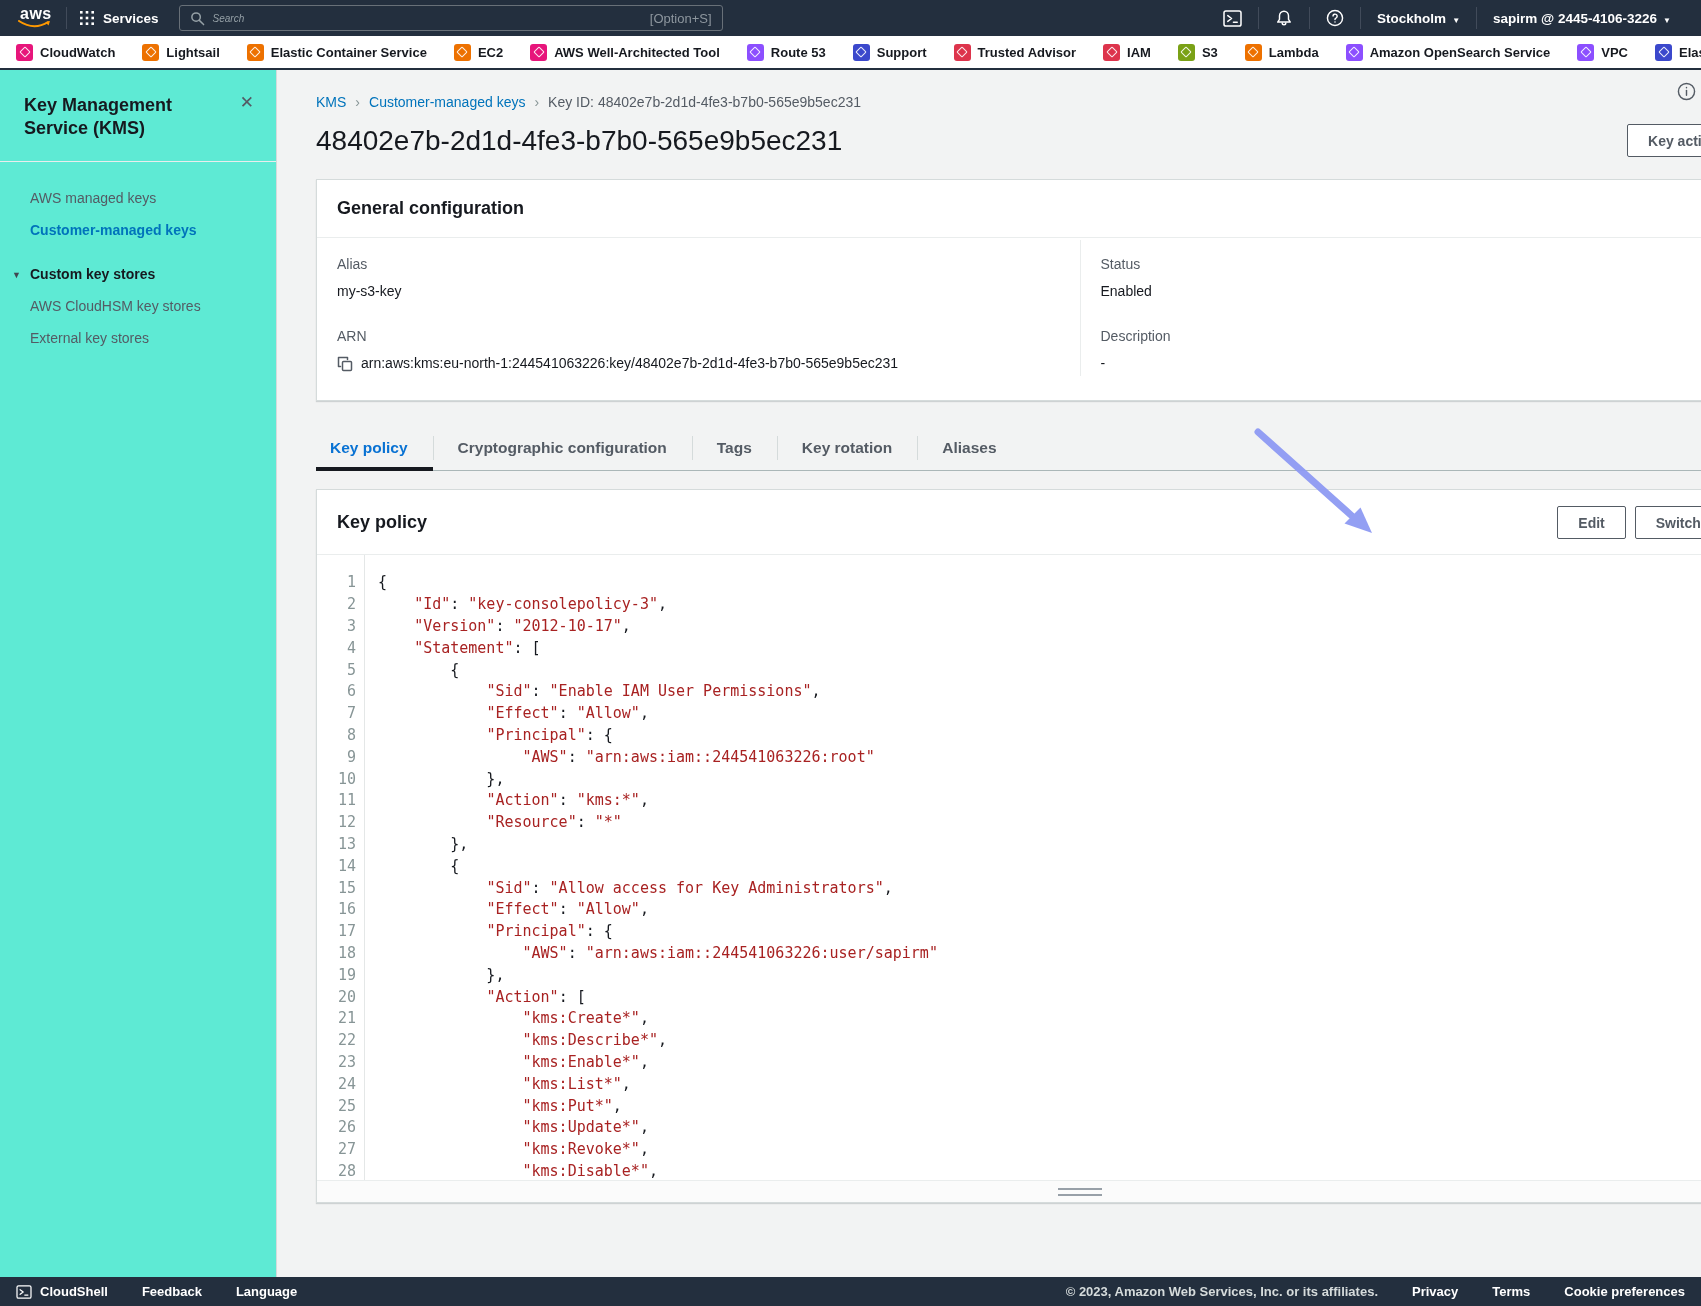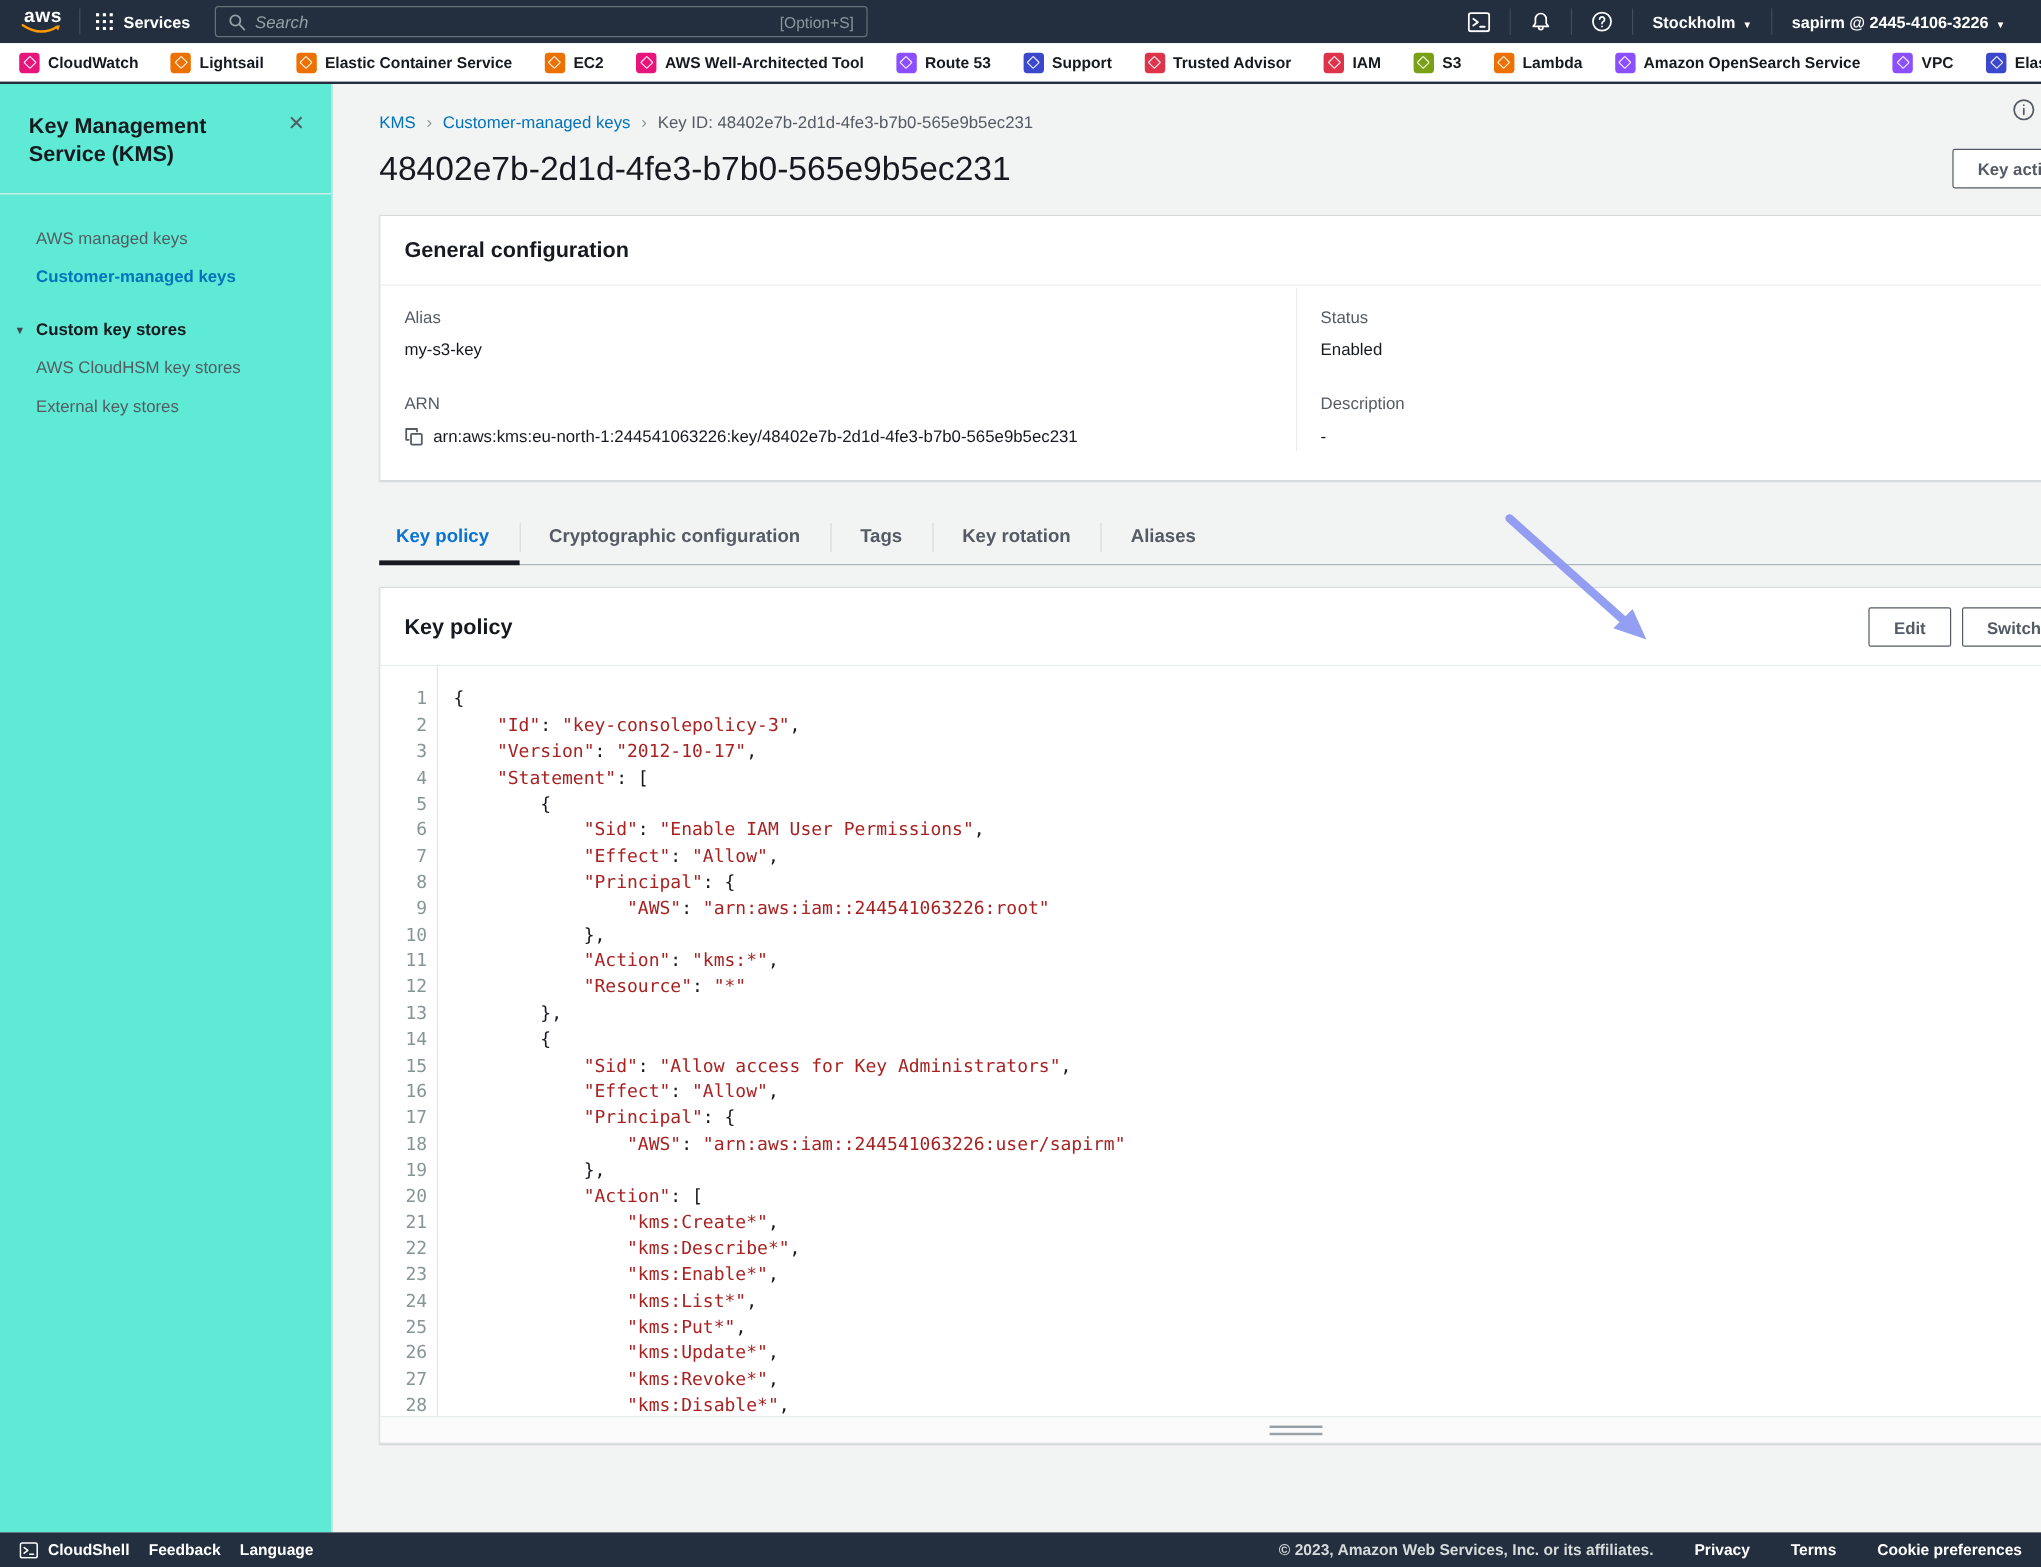--- a/index.html
+++ b/index.html
@@ -18,21 +18,21 @@
   .aws-logo{ position:relative; width:40px; height:26px; flex-shrink:0; }
   .aws-logo .t{ font-weight:700; font-size:16px; letter-spacing:.5px; position:absolute; top:0; left:6px; }
   .aws-logo svg{ position:absolute; left:3px; top:15px; }
   .tn-div{ width:1px; height:22px; background:#414b5a; }
   .services{ display:flex; align-items:center; gap:8px; font-size:13.5px; font-weight:700; cursor:pointer; }
   .searchbox{
     width:544px; height:26px; border:1px solid #687078; border-radius:3px;
     display:flex; align-items:center; padding:0 10px; gap:8px; margin-left:8px;
     color:#95a0a6; cursor:text;
   }
-  .searchbox .ph{ font-style:italic; font-size:14px; flex:1; }
+  .searchbox .ph{ font-style:italic; font-size:10px; flex:1; }
   .searchbox .kbd{ font-size:13px; color:#8d969e; }
   .tn-right{ margin-left:auto; display:flex; align-items:center; gap:0; }
   .tn-icon{ padding:0 16px; display:flex; align-items:center; cursor:pointer; }
   .tn-text{ padding:0 16px; font-size:13.5px; font-weight:700; display:flex; align-items:center; gap:6px; cursor:pointer; white-space:nowrap; }
   .caret-dn::after{ content:"▼"; font-size:8px; position:relative; top:0px; }
   
   .favbar{
     height:34px; background:#fff; border-bottom:2px solid #232f3e;
     display:flex; align-items:center; padding:0 16px; gap:27px; overflow:hidden;
   }
@@ -110,21 +110,21 @@
   .drag-handle{ width:44px; height:8px; border-top:2px solid #98a0a8; border-bottom:2px solid #98a0a8; cursor:row-resize; }
   
   .anno-arrow{ position:absolute; left:1240px; top:420px; pointer-events:none; z-index:5; }
   
   .info-toggle{ position:absolute; left:1677px; top:82px; cursor:pointer; }
   
   .footer{
     position:absolute; left:0; right:0; bottom:0; height:29px; background:#232f3e;
     color:#fff; display:flex; align-items:center; padding:0 16px; font-size:13px; font-weight:700;
   }
-  .f-left{ display:flex; align-items:center; gap:16px; }
+  .f-left{ display:flex; align-items:center; gap:34px; }
   .f-item{ display:flex; align-items:center; gap:8px; cursor:pointer; }
   .f-right{ margin-left:auto; display:flex; align-items:center; gap:34px; }
   .f-copy{ color:#d5dbdb; cursor:default; }
   .f-link{ color:#fff; cursor:pointer; }
   svg.iconline{ stroke:#fff; fill:none; stroke-width:1.6; stroke-linecap:round; stroke-linejoin:round; }
   svg.icongray{ stroke:#545b64; fill:none; stroke-width:1.5; stroke-linecap:round; stroke-linejoin:round; }
 </style>
 </head>
 <body>
 

